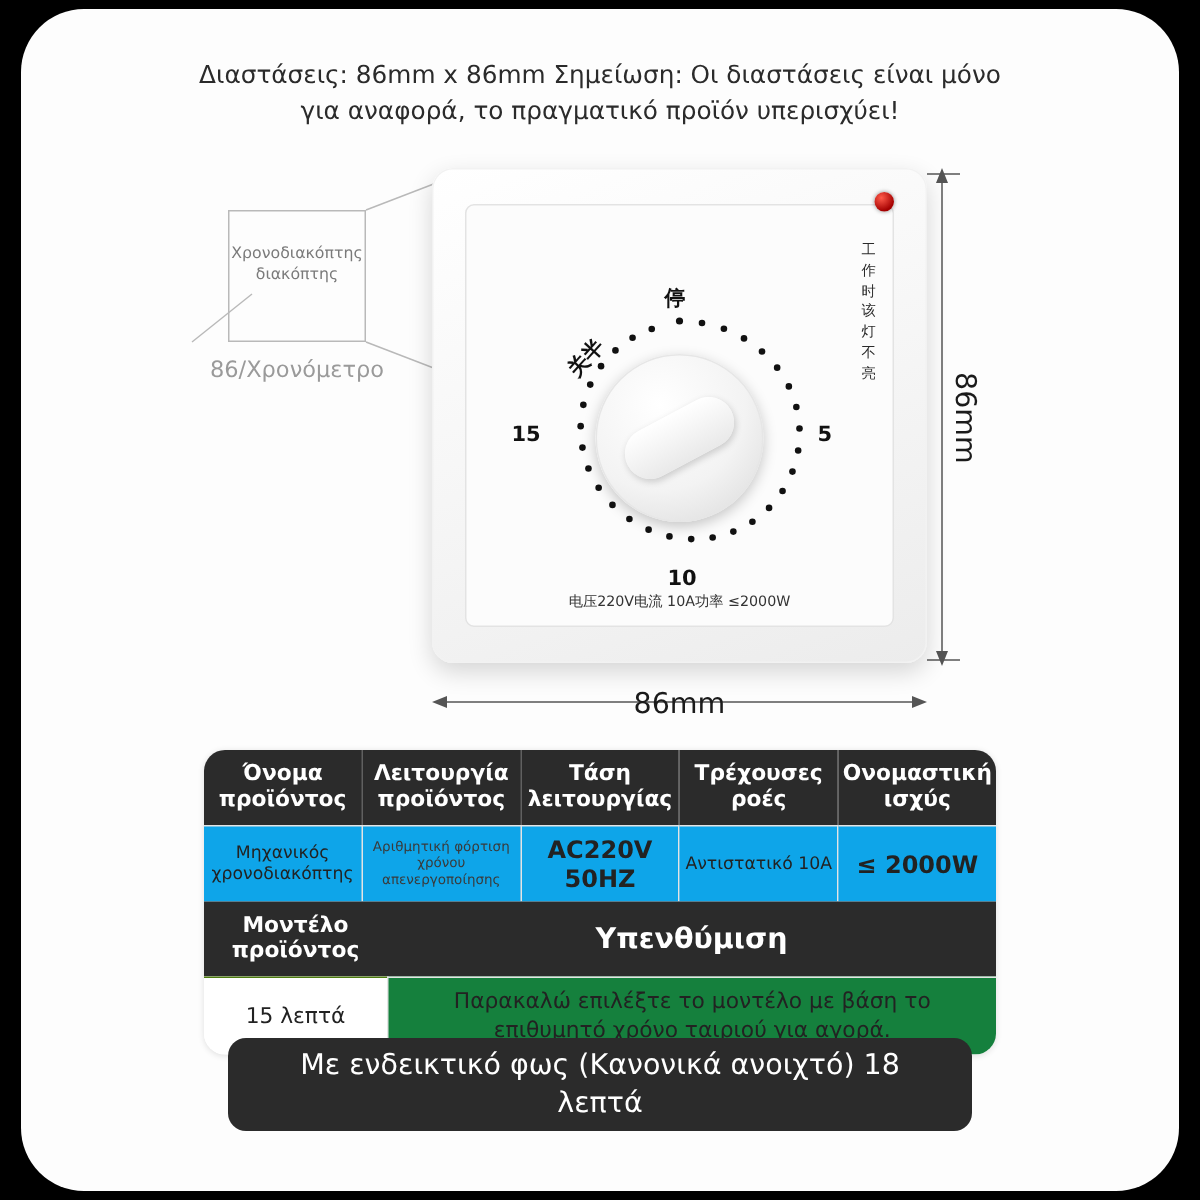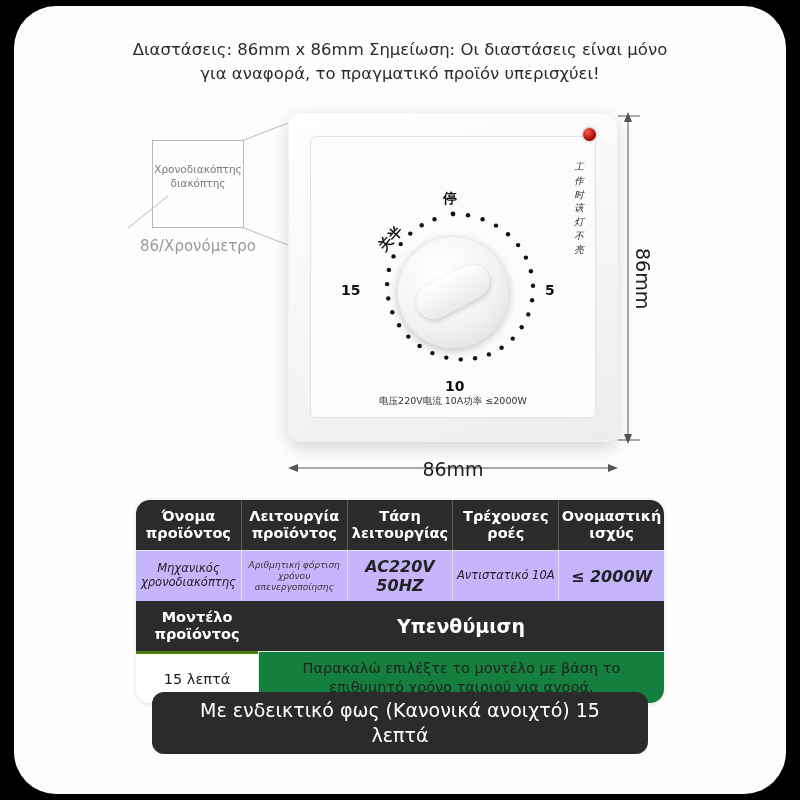--- a/index.html
+++ b/index.html
@@ -99,21 +99,20 @@
     letter-spacing: 2px;
   }
   .cn-side {
     position: absolute;
     right: 32px; top: 48px;
     width: 14px;
     font-size: 9.5px;
     line-height: 1.45;
     color: #2a2a2a;
     text-align: center;
-    font-style: italic;
   }
   .cn-bottom {
     position: absolute;
     left: 0; bottom: 34px;
     width: 330px;
     text-align: center;
     font-size: 9.5px;
     color: #333;
   }
 
@@ -195,25 +194,24 @@
     padding: 6px 1px;
     display: flex;
     align-items: center;
     justify-content: center;
     text-align: center;
     line-height: 1.2;
     border-right: 1px solid rgba(255,255,255,.25);
     color: #222;
   }
   .tbody .tcell {
-    background: #c4b5fd;
+    background: #0ea5e9;
     font-size: 11.5px;
     border-right: 1px solid #e4e4e4;
     border-top: 1px solid #e4e4e4;
-    font-style: italic;
   }
   .tcell:last-child { border-right: none; }
   .tcell.strong { font-size: 16px; font-weight: bold; }
   .tcell.tiny { font-size: 9px; color: #3a3a3a; }
 
   .row3 .label {
     flex: 0 0 122px;
     background: #2b2b2b; color: #fff;
     font-size: 14.5px; font-weight: bold;
     min-height: 50px;
@@ -226,21 +224,21 @@
     font-size: 19px; font-weight: bold;
     min-height: 50px;
     display: flex; align-items: center; justify-content: center;
   }
   .row4 .model-val {
     flex: 0 0 122px;
     background: #fff; color: #222;
     font-size: 14.5px;
     min-height: 52px;
     display: flex; align-items: center; justify-content: center;
-    border-top: 3px solid #4d7c0f;
+    border-top: 1px solid #4d7c0f;
   }
   .row4 .remind-val {
     flex: 1 1 auto;
     background: #15803d; color: #222;
     font-size: 14.5px;
     min-height: 52px;
     padding: 4px 10px;
     display: flex; align-items: center; justify-content: center;
     text-align: center; line-height: 1.3;
     border-top: 1px solid #e4e4e4;
@@ -365,14 +363,14 @@
     <div class="trow row3">
       <div class="label">Μοντέλο προϊόντος</div>
       <div class="reminder">Υπενθύμιση</div>
     </div>
     <div class="trow row4">
       <div class="model-val">15 λεπτά</div>
       <div class="remind-val">Παρακαλώ επιλέξτε το μοντέλο με βάση το επιθυμητό χρόνο ταιριού για αγορά.</div>
     </div>
   </div>
 
-  <div class="banner">Με ενδεικτικό φως (Κανονικά ανοιχτό) 15 λεπτά</div>
+  <div class="banner">Με ενδεικτικό φως (Κανονικά ανοιχτό) 18 λεπτά</div>
 </div>
 
 </body></html>

